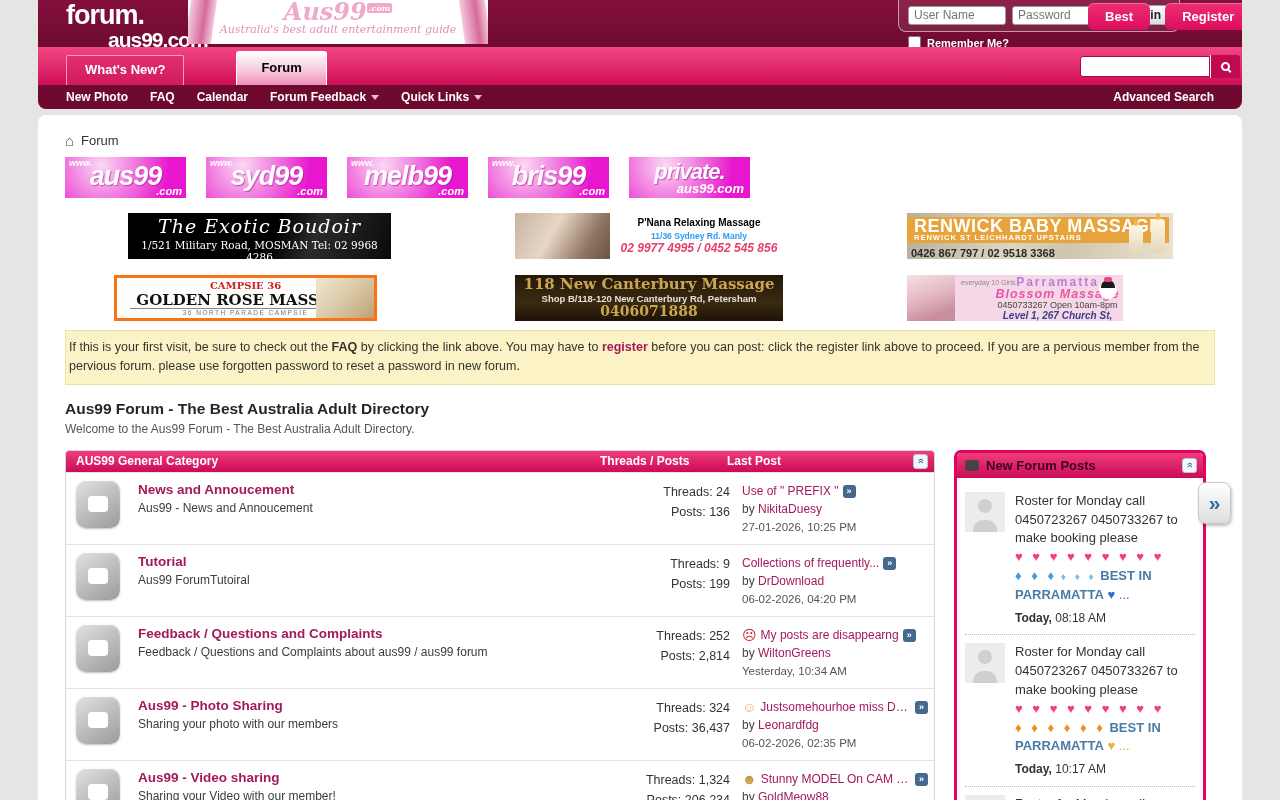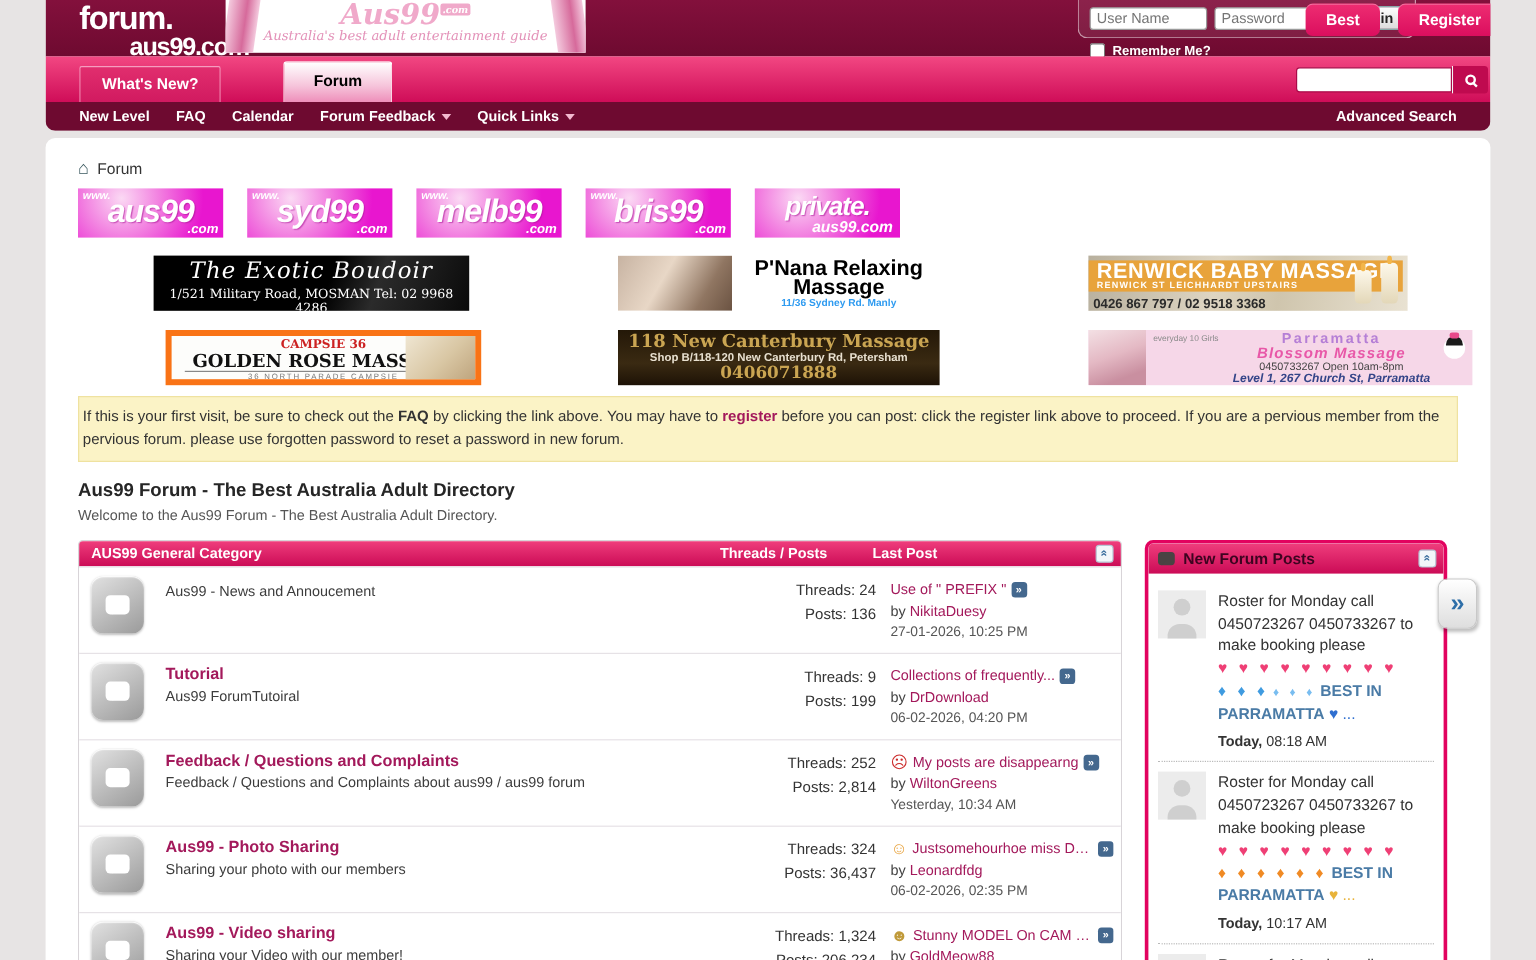--- a/index.html
+++ b/index.html
@@ -127,44 +127,44 @@
   
   .ads { position:relative; height:108px; margin-top:15px; }
   .ad { position:absolute; height:46px; overflow:hidden; cursor:pointer; }
   .ad-exotic { left:63px; top:0; width:263px; background:linear-gradient(110deg,#000 55%,#2b2b2b 70%,#0a0a0a); color:#fff; text-align:center; }
   .ad-exotic .t { font-family:"DejaVu Serif",serif; font-style:italic; font-size:19px; line-height:26px; letter-spacing:1px;}
   .ad-exotic .a { font-family:"DejaVu Serif",serif; font-size:10.5px; }
   .ad-pnana { left:450px; top:0; width:268px; background:#fff; }
   .ad-pnana .ph { position:absolute; left:0; top:0; width:95px; height:46px;
     background:linear-gradient(120deg,#c7b3a2,#e8d7c6 40%,#907662 75%,#6b5342); }
   .ad-pnana .tx { margin-left:100px; text-align:center; }
-  .ad-pnana .t { font-size:18px; font-weight:bold; color:#000; line-height:16px; margin-top:2px;}
+  .ad-pnana .t { font-size:10px; font-weight:bold; color:#000; line-height:16px; margin-top:2px;}
   .ad-pnana .a { font-size:8.5px; font-weight:bold; color:#2f9bf0; line-height:10px;}
   .ad-pnana .p { font-size:12px; font-weight:bold; color:#e83e6c; line-height:15px;font-style:italic;}
   .ad-renwick { left:842px; top:0; width:266px;
     background:linear-gradient(100deg,#b8b09e,#ded5c2 40%,#cfc5ad 60%,#e9e2d2); }
   .ad-renwick .lbl { background:#e8a33b; color:#fff; display:inline-block; padding:2px 7px 1px; margin-top:4px; }
   .ad-renwick .t { font-size:18px; font-weight:bold; letter-spacing:.5px; line-height:14px;}
   .ad-renwick .a { font-size:7.5px; font-weight:bold; letter-spacing:1px; line-height:9px;}
   .ad-renwick .p { font-size:11px; font-weight:bold; color:#2b2b2b; margin:3px 0 0 4px;}
   .candle { position:absolute; right:8px; top:6px; width:14px; height:34px; background:linear-gradient(#fdf8ea,#e3d7b8); border-radius:4px;}
   .candle::before{ content:""; position:absolute; top:-6px; left:5px; width:4px; height:7px; background:#f3b64a; border-radius:50% 50% 40% 40%;}
   .candle.c2{ right:30px; top:12px; height:28px;}
-  .ad-golden { left:73px; top:62px; width:263px; background:#fdfdfb; text-align:center; border:5px solid #f97316;}
+  .ad-golden { left:49px; top:62px; width:263px; background:#fdfdfb; text-align:center; border:3px solid #f97316;}
   .ad-golden .c { color:#cc2222; font-family:"DejaVu Serif",serif; font-weight:bold; font-size:10px; line-height:11px; margin-top:2px;}
   .ad-golden .t { color:#111; font-family:"DejaVu Serif",serif; font-weight:bold; font-size:15px; line-height:15px; border-bottom:1px solid #888; display:inline-block; padding:0 6px;}
   .ad-golden .a { color:#777; font-size:6.5px; letter-spacing:1.5px; line-height:8px;}
   .ad-golden .p { color:#222; font-size:11px; font-weight:bold; line-height:11px;}
   .ad-golden .ph { position:absolute; right:0; top:0; width:58px; height:46px;
     background:linear-gradient(135deg,#efe6d2,#d9c7a4 50%,#b89c74); }
   .ad-cant { left:450px; top:62px; width:268px; background:linear-gradient(#241808,#3a2a12 60%,#1d1206); text-align:center; }
   .ad-cant .t { color:#caa552; font-family:"DejaVu Serif",serif; font-weight:bold; font-size:15px; line-height:17px; margin-top:1px;}
   .ad-cant .a { color:#e8e0d0; font-size:9.5px; font-weight:bold; line-height:11px;}
   .ad-cant .p { color:#caa552; font-family:"DejaVu Serif",serif; font-weight:bold; font-size:14px; line-height:15px;}
-  .ad-blossom { left:842px; top:62px; width:320px; background:#f6d7e8; }
+  .ad-blossom { left:842px; top:62px; width:216px; background:#f6d7e8; }
   .ad-blossom .ph { position:absolute; left:0; top:0; width:48px; height:46px;
     background:linear-gradient(160deg,#f3e0e4,#e4b9c4 45%,#c98fa0 80%); }
   .ad-blossom .ev { position:absolute; left:54px; top:4px; font-size:7px; color:#8a8a8a; line-height:8px; }
   .ad-blossom .tx { margin-left:85px; text-align:center; }
   .ad-blossom .t1 { color:#b57fd6; font-size:12px; font-weight:bold; letter-spacing:2px; line-height:12px; margin-top:1px;}
   .ad-blossom .t2 { color:#e858a8; font-size:12.5px; font-weight:bold; font-style:italic; letter-spacing:1px; line-height:12px;}
   .ad-blossom .a { color:#444; font-size:9px; line-height:10px;}
   .ad-blossom .p { color:#334488; font-size:10px; font-weight:bold; font-style:italic; line-height:11px;}
   .doll { position:absolute; right:6px; top:6px; width:18px; height:18px; background:#fff; border-radius:50%; }
   .doll::before{ content:""; position:absolute; top:-1px; left:2px; width:14px; height:8px; background:#1a1a1a; border-radius:8px 8px 0 0;}
@@ -303,21 +303,21 @@
       </div>
       <div class="band-search">
         <input type="text" style="">
         <button class="search-btn">
           <span class="mag"></span>
         </button>
       </div>
     </div>
 
     <div class="menubar">
-      <span class="menu-item">New Level</span>
+      <span class="menu-item">New Photo</span>
       <span class="menu-item">FAQ</span>
       <span class="menu-item">Calendar</span>
       <span class="menu-item">
           <span>Forum Feedback</span>
           <i class="caret"></i>
         </span>
       <span class="menu-item">
           <span>Quick Links</span>
           <i class="caret"></i>
         </span>
@@ -423,20 +423,21 @@
             <span class="collapse-btn">
                 <span>»</span>
               </span>
           </div>
 
           <div class="frow">
             <div class="bub">
                 <i></i>
               </div>
             <div class="fmain">
+              <div class="ftitle">News and Annoucement</div>
               <div class="fdesc">Aus99 - News and Annoucement</div>
             </div>
             <div class="fstats">
               <div>Threads: 24</div>
               <div>Posts: 136</div>
             </div>
             <div class="flast">
               <div class="lt">
                   <a>Use of " PREFIX "</a>
                   <span class="go-ico">»</span>

